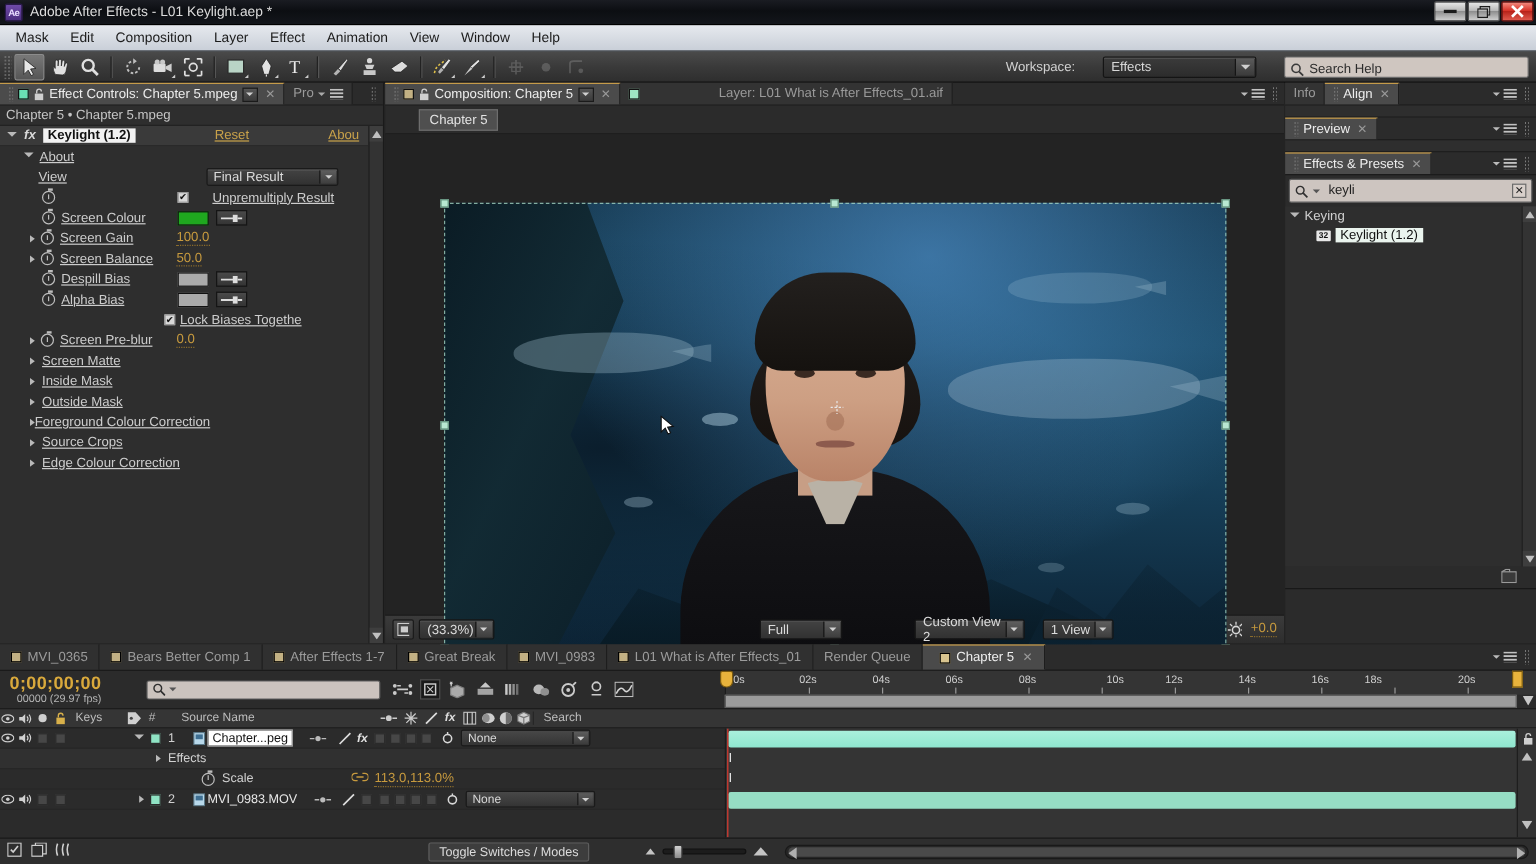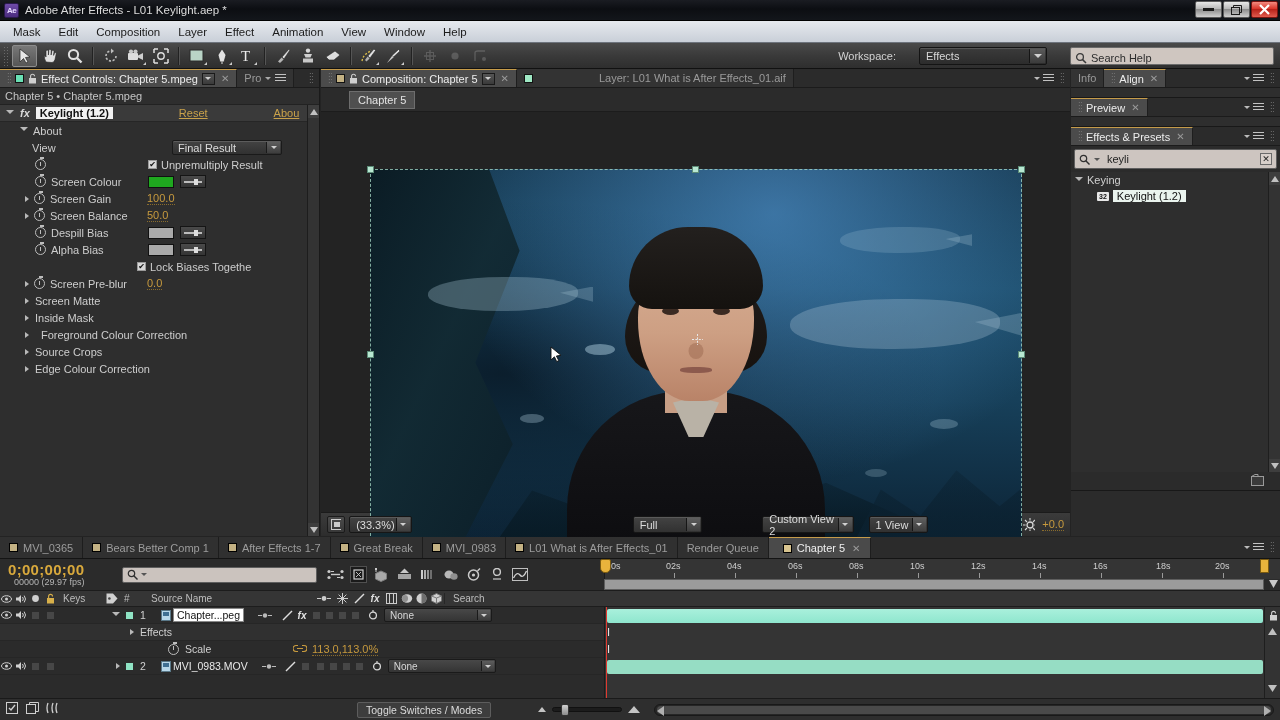--- a/index.html
+++ b/index.html
@@ -121,21 +121,21 @@
   .sb-arrow { width:12px;height:13px;display:flex;align-items:center;justify-content:center;background:#3e3e3e;}
   .ec-inner { position:absolute;left:0;top:0;right:12px;bottom:0;}
   .ec-row { height:17px; display:flex; align-items:center; font-size:11px; position:relative;}
   .ec-head { height:17px; display:flex;align-items:center;gap:4px;background:#3a3a3a;
     border-bottom:1px solid #262626; font-size:11px;}
   .tri { width:0;height:0;border-left:4px solid #b9b9b9;border-top:3.5px solid transparent;border-bottom:3.5px solid transparent;}
   .tri.open { border-left:4px solid transparent;border-right:4px solid transparent;border-top:4px solid #b9b9b9;}
   .fx-badge { font-style:italic;font-weight:bold;color:#d8d8d8;font-size:11px;padding:0 2px;}
   .efname { background:#f2f2f2;color:#111;padding:0 4px;font-weight:bold;font-size:11px;}
   .lnk { color:#c9a24a; text-decoration:underline; font-size:11px;}
-  .ec-label { color:#cdcdcd; }
+  .ec-label { color:#cdcdcd;text-decoration:underline; }
   .stopwatch { width:11px;height:11px;border:1.5px solid #bdbdbd;border-radius:50%;position:relative;flex:0 0 auto;}
   .stopwatch::after{content:"";position:absolute;left:4px;top:1.5px;width:1px;height:4px;background:#bdbdbd;}
   .stopwatch::before{content:"";position:absolute;left:3.5px;top:-3px;width:4px;height:2px;background:#bdbdbd;}
   .keylight-banner {
     margin:7px 0 7px 50px; width:240px;height:50px;
     background: radial-gradient(ellipse at 55% 45%, #7e3b33 0%, #6b2f2a 40%, #3b1a18 100%);
     display:flex;align-items:center; position:relative; overflow:hidden;
   }
   .kl-mark { width:40px;height:40px;margin-left:6px; position:relative;}
   .kl-text { color:#fff;font-weight:bold;font-size:19px;letter-spacing:.5px; margin-left:2px;
@@ -525,21 +525,21 @@
             <span class="arrowbox">
                 <span class="caret-dn" style="border-left-width:3.5px;border-right-width:3.5px;border-top-width:3.5px"></span>
               </span>
           </div>
         </div>
 
         <div class="ec-row">
           <span class="stopwatch" style="margin-left:35px"></span>
           <span style="width:102px"></span>
           <span class="chk">✔</span>
-          <span class="ec-label" style="margin-left:4px">Unpremultiply Result</span>
+          <span class="ec-label" style="margin-left:20px">Unpremultiply Result</span>
         </div>
 
         <div class="ec-row">
           <span class="stopwatch" style="margin-left:35px"></span>
           <span class="ec-label" style="margin-left:5px;width:97px">Screen Colour</span>
           <span class="colorbox" style="background:#1fa81f"></span>
           <span class="eyedrop" style="margin-left:6px">
             <svg width="18" height="8">
                 <path d="M0 4 L11 4" stroke="#ddd" stroke-width="1.6"></path>
                 <rect x="10" y="1" width="4" height="6" fill="#ddd"></rect>
@@ -604,21 +604,25 @@
         <div class="ec-row">
           <span class="tri" style="margin-left:25px"></span>
           <span class="ec-label" style="margin-left:6px">Screen Matte</span>
         </div>
         <div class="ec-row">
           <span class="tri" style="margin-left:25px"></span>
           <span class="ec-label" style="margin-left:6px">Inside Mask</span>
         </div>
         <div class="ec-row">
           <span class="tri" style="margin-left:25px"></span>
-          <span class="ec-label" style="margin-left:12px">Foreground Colour Correction</span>
+          <span class="ec-label" style="margin-left:6px">Outside Mask</span>
+        </div>
+        <div class="ec-row">
+          <span class="tri" style="margin-left:25px"></span>
+          <span class="ec-label" style="margin-left:0">Foreground Colour Correction</span>
         </div>
         <div class="ec-row">
           <span class="tri" style="margin-left:25px"></span>
           <span class="ec-label" style="margin-left:6px">Source Crops</span>
         </div>
         <div class="ec-row">
           <span class="tri" style="margin-left:25px"></span>
           <span class="ec-label" style="margin-left:6px">Edge Colour Correction</span>
         </div>
       </div>
@@ -1066,29 +1070,29 @@
         <span class="rtick" style="left:6px">0s</span>
         <span class="rtickm" style="left:69px"></span>
         <span class="rtick" style="left:61px">02s</span>
         <span class="rtickm" style="left:130px"></span>
         <span class="rtick" style="left:122px">04s</span>
         <span class="rtickm" style="left:191px"></span>
         <span class="rtick" style="left:183px">06s</span>
         <span class="rtickm" style="left:252px"></span>
         <span class="rtick" style="left:244px">08s</span>
         <span class="rtickm" style="left:313px"></span>
-        <span class="rtick" style="left:305px">10s</span>
+        <span class="rtick" style="left:317px">10s</span>
         <span class="rtickm" style="left:374px"></span>
         <span class="rtick" style="left:366px">12s</span>
         <span class="rtickm" style="left:435px"></span>
         <span class="rtick" style="left:427px">14s</span>
         <span class="rtickm" style="left:496px"></span>
         <span class="rtick" style="left:488px">16s</span>
         <span class="rtickm" style="left:557px"></span>
-        <span class="rtick" style="left:551px">18s</span>
+        <span class="rtick" style="left:532px">18s</span>
         <span class="rtickm" style="left:618px"></span>
         <span class="rtick" style="left:610px">20s</span>
       </div>
       <div class="workbar"></div>
       <div style="position:absolute;left:600px;top:0;width:11px;height:14px;background:#e8b33c;border:1px solid #7a5a10;border-radius:2px 2px 5px 5px"></div>
       <div style="position:absolute;right:11px;top:0;width:9px;height:14px;background:#e8b33c;border:1px solid #7a5a10"></div>
       <div style="position:absolute;right:1px;top:18px;width:12px;height:13px;display:flex;align-items:center;justify-content:center">
         <svg width="9" height="8">
             <path d="M4.5 8 L0 0 L9 0 Z" fill="#c8c8c8"></path>
           </svg>

